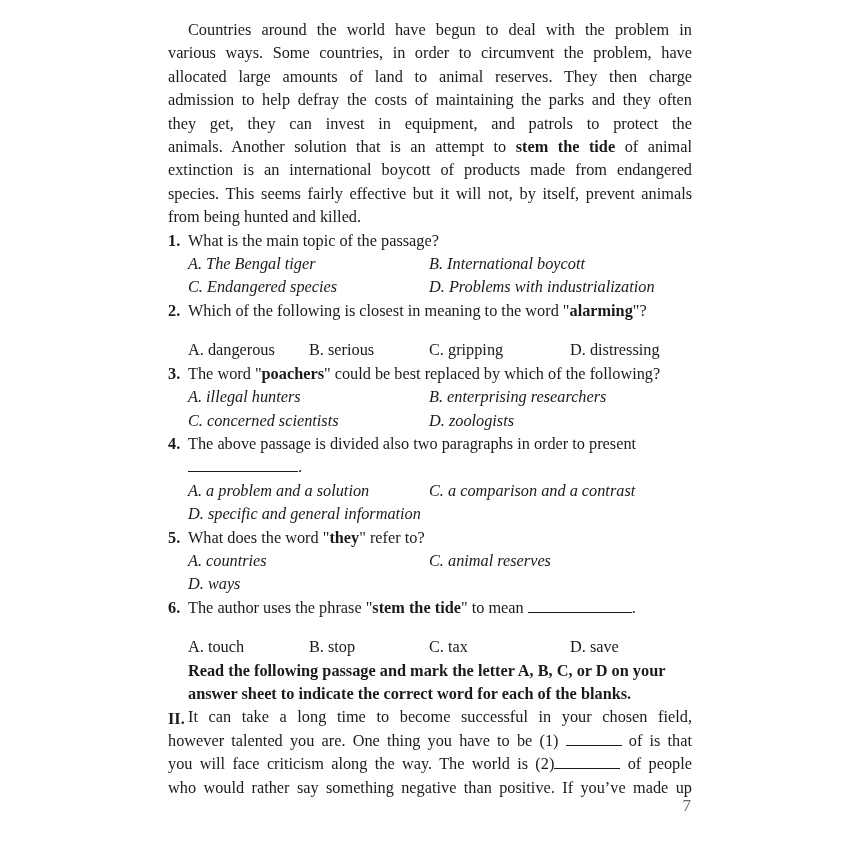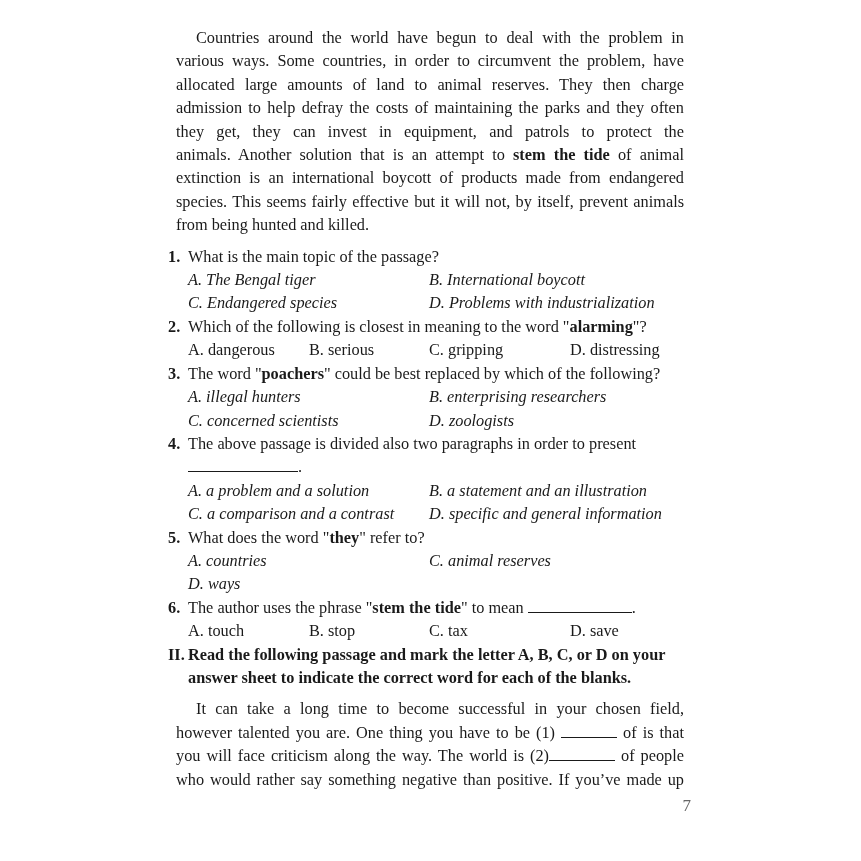--- a/index.html
+++ b/index.html
@@ -1,29 +1,29 @@
 <!DOCTYPE html>
 <html><head>
 <meta charset="utf-8">
 <style>
   html, body { margin: 0; padding: 0; background: #ffffff; }
   body { width: 861px; height: 861px; position: relative; overflow: hidden;
          font-family: "Liberation Serif", "DejaVu Serif", serif; color: #1a1a1a; }
   .page { position: absolute; left: 168px; top: 18px; width: 524px; font-size: 16.3px; line-height: 23.4px; }
-  .para { text-align: justify; text-align-last: left; margin: 8px; }
+  .para { text-align: justify; text-align-last: left; margin: 0; }
   .justify-line { text-align: justify; text-align-last: justify; display: block; }
   .q { position: relative; padding-left: 20px; margin: 0; }
   .q .num { position: absolute; left: 0; top: 0; font-weight: bold; }
   .opts2 { display: grid; grid-template-columns: 241px 1fr; padding-left: 20px; font-style: italic; }
-  .opts4 { display: grid; grid-template-columns: 121px 120px 141px 1fr; padding-left: 20px; }
+  .opts4 { display: grid; grid-template-columns: 121px 120px 141px 1fr; padding-left: 20px; margin-top: 16px; }
   .opt { white-space: nowrap; }
   b { font-weight: bold; }
   .blank { display: inline-block; border-bottom: 1px solid #1a1a1a; height: 14px; vertical-align: baseline; }
   .section { position: relative; padding-left: 20px; font-weight: bold; margin: 0; }
-  .section .num { position: absolute; left: 0; }
+  .section .num { position: absolute; left: 0; margin-top: 48px; }
   .page-number { position: absolute; right: 170px; top: 796px; font-size: 17px; color: #666; }
 </style>
 </head>
 <body>
 
 <div class="page">
 
   <div class="para">
     <span class="justify-line" style="text-indent:20px">Countries around the world have begun to deal with the problem in</span>
     <span class="justify-line">various ways. Some countries, in order to circumvent the problem, have</span>
@@ -71,21 +71,20 @@
 
   <div class="q">
     <span class="num">4.</span>
     <span>The above passage is divided also two paragraphs in order to present</span>
   </div>
   <div class="q">
     <span class="blank" style="width:110px"></span><span>.</span>
   </div>
   <div class="opts2">
     <span class="opt">A. a problem and a solution</span>
-    <span class="opt">B. a statement and an illustration</span>
     <span class="opt">C. a comparison and a contrast</span>
     <span class="opt">D. specific and general information</span>
   </div>
 
   <div class="q">
     <span class="num">5.</span>
     <span><span>What does the word "</span><b>they</b><span>" refer to?</span></span>
   </div>
   <div class="opts2">
     <span class="opt">A. countries</span>

